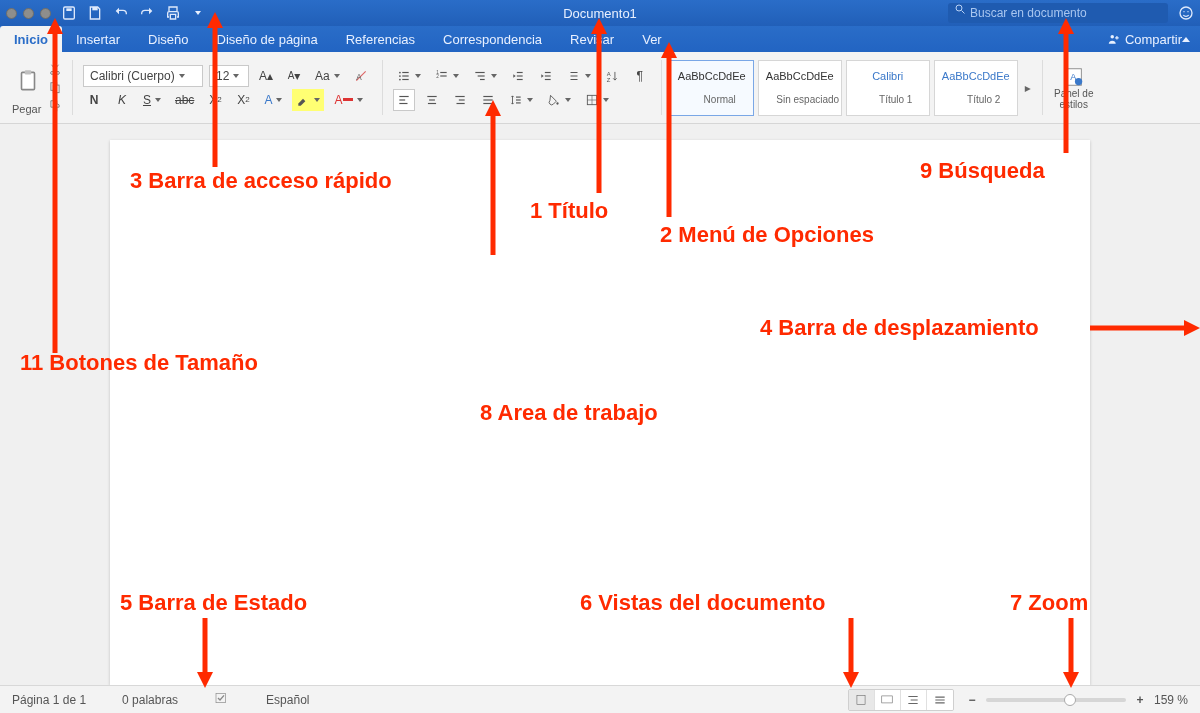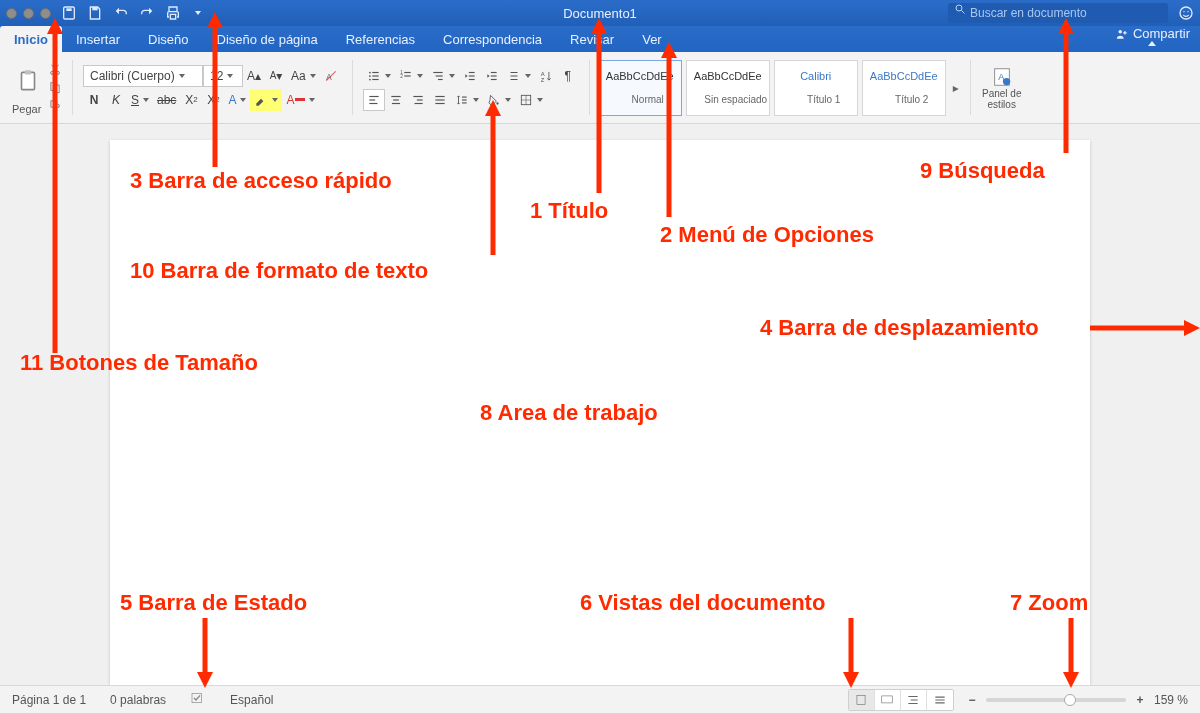--- a/index.html
+++ b/index.html
@@ -24,21 +24,21 @@
   .search-box input::placeholder { color: #a8c6f0; }
 
   
   .tabs {
     height: 26px;
     background: linear-gradient(#2a6dc8, #2264c2);
     display: flex; align-items: stretch; color: #e8f0ff; font-size: 13px;
   }
   .tab { padding: 0 14px; display: flex; align-items: center; cursor: default; }
   .tab.active { background: #f3f3f3; color: #2a6dc8; font-weight: 600; border-top-left-radius: 3px; border-top-right-radius: 3px; }
-  .tabs-right { margin-left: auto; display: flex; align-items: center; padding-right: 10px; flex-direction: column; }
+  .tabs-right { margin-left: auto; display: flex; align-items: center; padding-right: 10px; }
   .share { display: flex; align-items: center; gap: 4px; font-size: 13px; }
   .chev-up { width:0;height:0;border-left:4px solid transparent;border-right:4px solid transparent;border-bottom:5px solid #e8f0ff; }
 
   
   .ribbon {
     height: 72px;
     background: #f3f3f3;
     border-bottom: 1px solid #d6d6d6;
     display: flex; align-items: stretch;
     padding: 4px 6px;
@@ -46,21 +46,21 @@
   }
   .group { display: flex; flex-direction: column; justify-content: center; padding: 2px 6px; }
   .vsep { width: 1px; background: #dcdcdc; margin: 4px 2px; }
   .paste-stack { display: flex; gap: 4px; align-items: center; }
   .clip-big { width: 32px; height: 40px; display: flex; flex-direction: column; align-items: center; justify-content: center; }
   .clip-big svg { width: 26px; height: 26px; }
   .paste-label { font-size: 11px; color: #555; margin-top: 2px; }
   .mini-col { display:flex; flex-direction: column; gap:4px; }
   .mini-col svg { width: 14px; height: 14px; fill: #767676; }
 
-  .row { display: flex; align-items: center; height: 24px; }
+  .row { display: flex; align-items: center; gap: 6px; height: 24px; }
   .sel { height: 22px; border: 1px solid #c9c9c9; background: #fff; display: inline-flex; align-items: center; padding: 0 4px 0 6px; font-size: 12px; color: #444; }
   .dd { width:0;height:0;border-left:3px solid transparent;border-right:3px solid transparent;border-top:4px solid #666; margin-left:4px; }
   .btn { height: 22px; min-width: 22px; display:inline-flex; align-items:center; justify-content:center; border:1px solid transparent; padding:0 3px; font-size:12px; color:#444; }
   .btn svg { width:14px; height:14px; fill:#555; }
   .btn.box { border-color:#c9c9c9; background:#fff; }
   .btn.hl { background:#ffff73; }
   .btn.red { color:#d33; }
   .bold { font-weight:700; }
   .ital { font-style:italic; }
   .under { text-decoration: underline; }
@@ -83,21 +83,21 @@
   }
   .page {
     position: absolute; left: 110px; right: 110px; top: 16px; bottom: 0;
     background: #fff; box-shadow: 0 1px 3px rgba(0,0,0,.2);
   }
 
   
   .statusbar {
     position: absolute; left:0; right:0; bottom:0; height:28px;
     background:#f3f3f3; border-top:1px solid #d8d8d8;
-    display:flex; align-items:center; font-size:12px; color:#555; padding:0 12px; gap:24px;
+    display:flex; align-items:center; font-size:12px; color:#555; padding:0 12px; gap:36px;
   }
   .status-right { margin-left:auto; display:flex; align-items:center; gap:10px; }
   .view-btns { display:flex; border:1px solid #cfcfcf; border-radius:2px; overflow:hidden; }
   .view-btns span { width:26px; height:20px; display:flex; align-items:center; justify-content:center; background:#fff; border-right:1px solid #e0e0e0; }
   .view-btns span:last-child { border-right:none; }
   .view-btns span.on { background:#e8e8e8; }
   .zoom { display:flex; align-items:center; gap:6px; }
   .zoom-line { width:140px; height:4px; background:#d6d6d6; position:relative; border-radius:2px; }
   .zoom-knob { position:absolute; top:-4px; left:78px; width:12px; height:12px; background:#fff; border:1px solid #aaa; border-radius:50%; }
   .zmbtn { width:16px; text-align:center; color:#555; font-weight:600; }
@@ -461,21 +461,20 @@
   <svg class="arrow" style="left:202px; top:12px;" width="26" height="160">
       <line x1="13" y1="155" x2="13" y2="12"></line>
       <polygon points="13,0 5,16 21,16"></polygon>
     </svg>
   <div class="label" style="left:130px; top:168px">3 Barra de acceso rápido</div>
 
   <svg class="arrow" style="left:480px; top:100px;" width="26" height="160">
       <line x1="13" y1="155" x2="13" y2="12"></line>
       <polygon points="13,0 5,16 21,16"></polygon>
     </svg>
-  <div class="label" style="left:130px; top:258px">10 Barra de formato de texto</div>
 
   <svg class="arrow" style="left:586px; top:18px;" width="26" height="180">
       <line x1="13" y1="175" x2="13" y2="12"></line>
       <polygon points="13,0 5,16 21,16"></polygon>
     </svg>
   <div class="label" style="left:530px; top:198px">1 Título</div>
 
   <svg class="arrow" style="left:656px; top:42px;" width="26" height="180">
       <line x1="13" y1="175" x2="13" y2="12"></line>
       <polygon points="13,0 5,16 21,16"></polygon>

